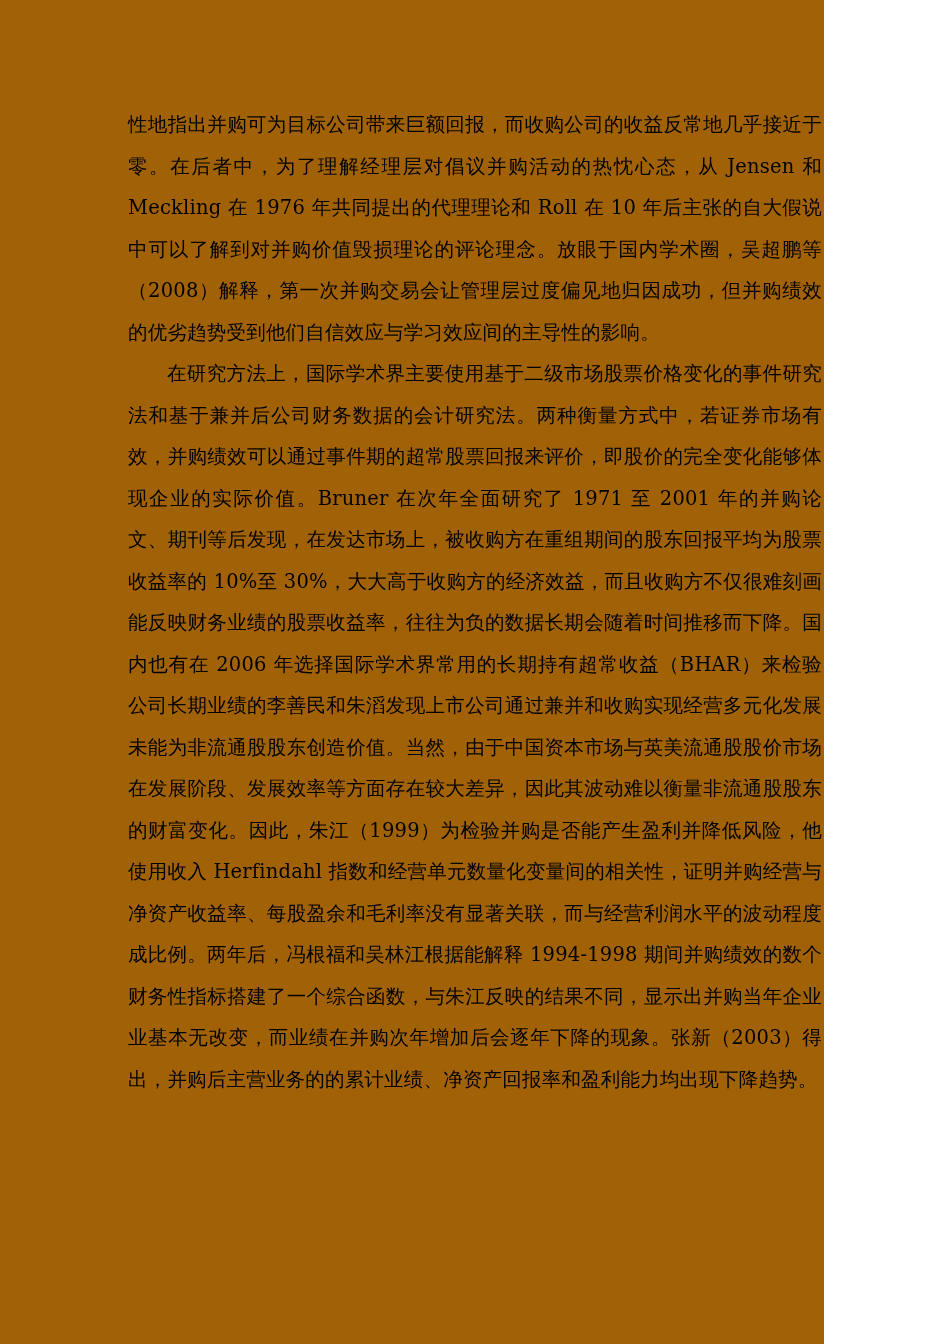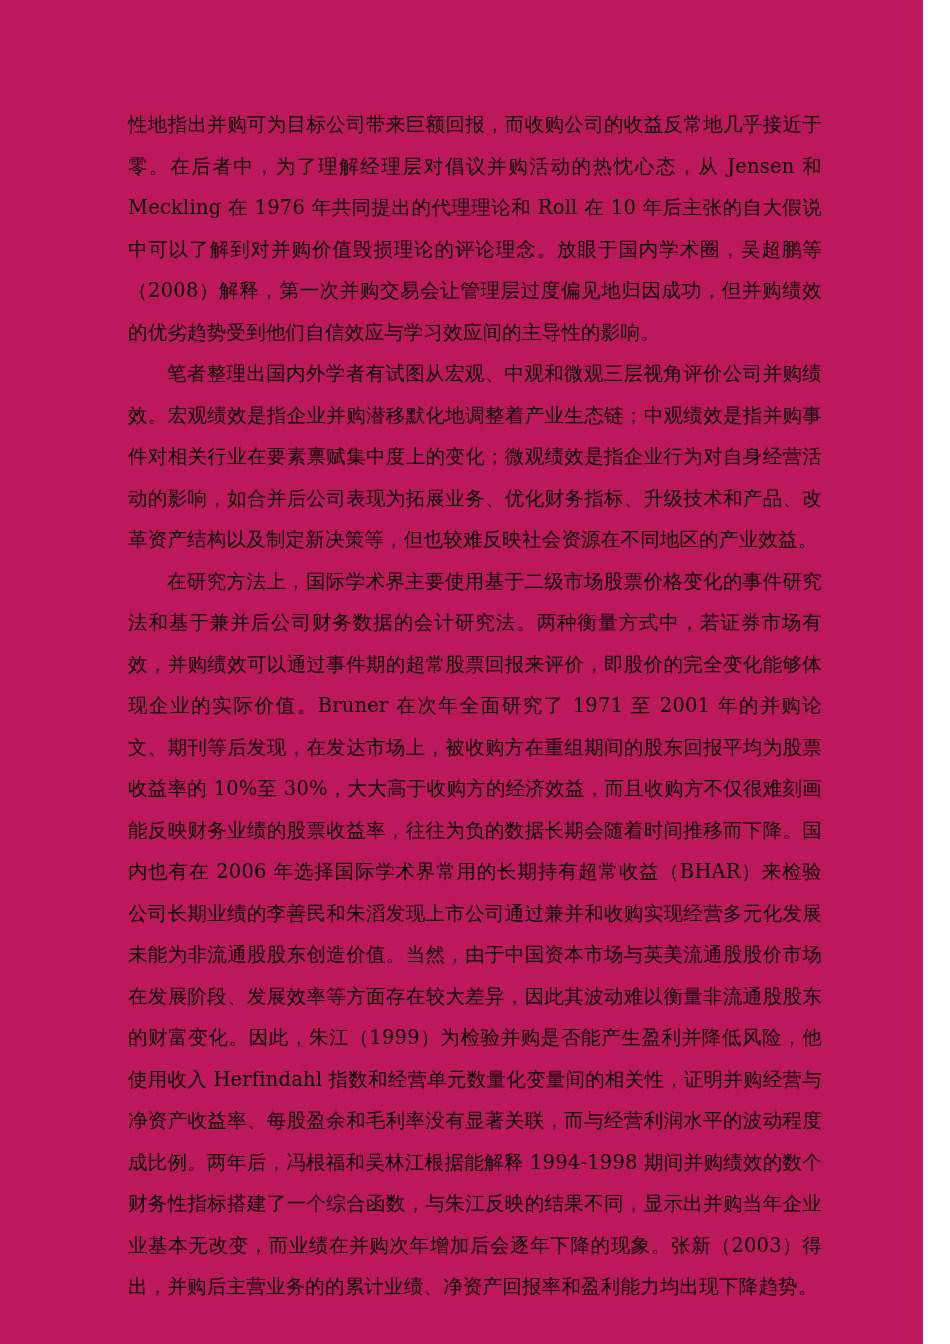--- a/index.html
+++ b/index.html
@@ -2,23 +2,23 @@
 <html><head>
 <meta charset="utf-8">
 <style>
   html, body {
     margin: 0;
     padding: 0;
     background: #ffffff;
   }
   .page {
     position: relative;
-    width: 923px;
+    width: 824px;
     height: 1344px;
-    background: #be185d;
+    background: #a16207;
     box-sizing: border-box;
     overflow: hidden;
   }
   .body-area {
     position: absolute;
     left: 128px;
     top: 104px;
     width: 694px;
   }
   p.para {
@@ -35,16 +35,15 @@
   p.para.first {
     text-indent: 0;
   }
 </style>
 </head>
 <body>
 
 <div class="page">
   <div class="body-area">
     <p class="para first">性地指出并购可为目标公司带来巨额回报，而收购公司的收益反常地几乎接近于零。在后者中，为了理解经理层对倡议并购活动的热忱心态，从 Jensen 和 Meckling 在 1976 年共同提出的代理理论和 Roll 在 10 年后主张的自大假说中可以了解到对并购价值毁损理论的评论理念。放眼于国内学术圈，吴超鹏等（2008）解释，第一次并购交易会让管理层过度偏见地归因成功，但并购绩效的优劣趋势受到他们自信效应与学习效应间的主导性的影响。</p>
-    <p class="para">笔者整理出国内外学者有试图从宏观、中观和微观三层视角评价公司并购绩效。宏观绩效是指企业并购潜移默化地调整着产业生态链；中观绩效是指并购事件对相关行业在要素禀赋集中度上的变化；微观绩效是指企业行为对自身经营活动的影响，如合并后公司表现为拓展业务、优化财务指标、升级技术和产品、改革资产结构以及制定新决策等，但也较难反映社会资源在不同地区的产业效益。</p>
     <p class="para">在研究方法上，国际学术界主要使用基于二级市场股票价格变化的事件研究法和基于兼并后公司财务数据的会计研究法。两种衡量方式中，若证券市场有效，并购绩效可以通过事件期的超常股票回报来评价，即股价的完全变化能够体现企业的实际价值。Bruner 在次年全面研究了 1971 至 2001 年的并购论文、期刊等后发现，在发达市场上，被收购方在重组期间的股东回报平均为股票收益率的 10%至 30%，大大高于收购方的经济效益，而且收购方不仅很难刻画能反映财务业绩的股票收益率，往往为负的数据长期会随着时间推移而下降。国内也有在 2006 年选择国际学术界常用的长期持有超常收益（BHAR）来检验公司长期业绩的李善民和朱滔发现上市公司通过兼并和收购实现经营多元化发展未能为非流通股股东创造价值。当然，由于中国资本市场与英美流通股股价市场在发展阶段、发展效率等方面存在较大差异，因此其波动难以衡量非流通股股东的财富变化。因此，朱江（1999）为检验并购是否能产生盈利并降低风险，他使用收入 Herfindahl 指数和经营单元数量化变量间的相关性，证明并购经营与净资产收益率、每股盈余和毛利率没有显著关联，而与经营利润水平的波动程度成比例。两年后，冯根福和吴林江根据能解释 1994-1998 期间并购绩效的数个财务性指标搭建了一个综合函数，与朱江反映的结果不同，显示出并购当年企业业基本无改变，而业绩在并购次年增加后会逐年下降的现象。张新（2003）得出，并购后主营业务的的累计业绩、净资产回报率和盈利能力均出现下降趋势。</p>
   </div>
 </div>
 
 </body></html>

